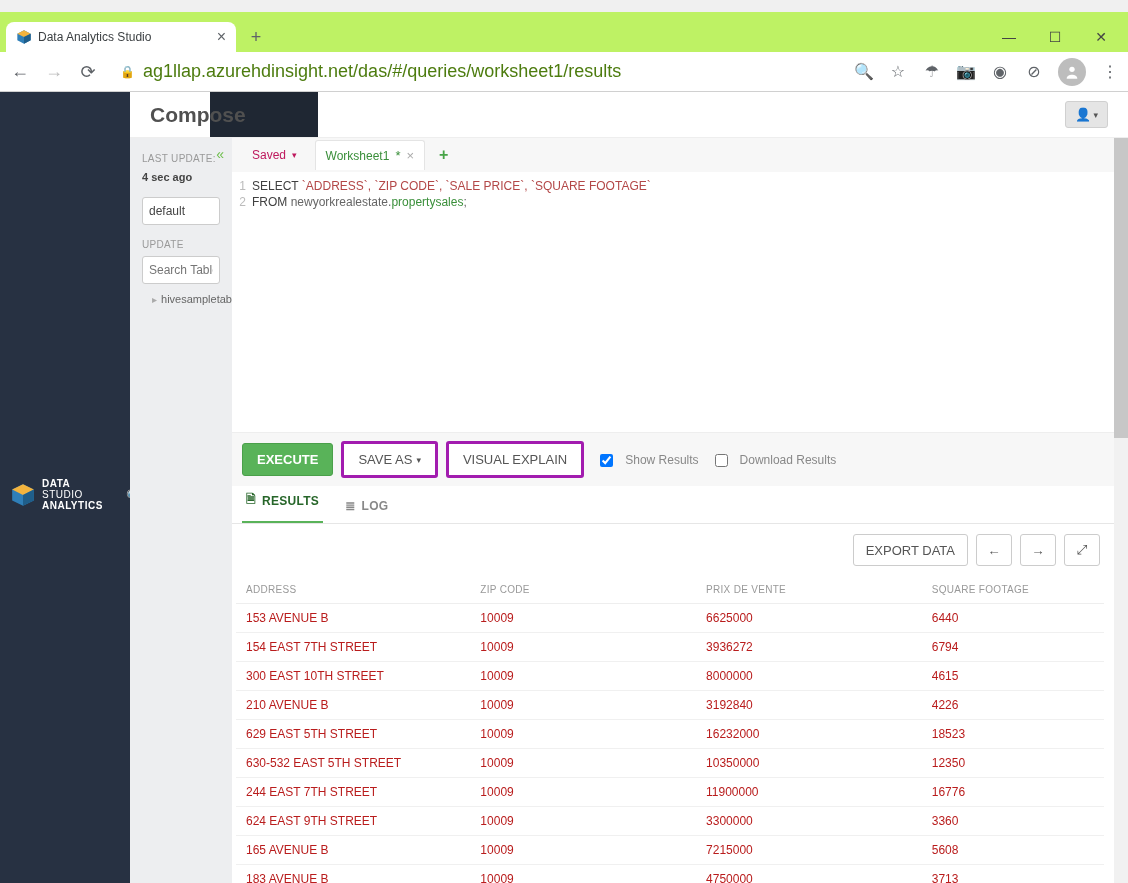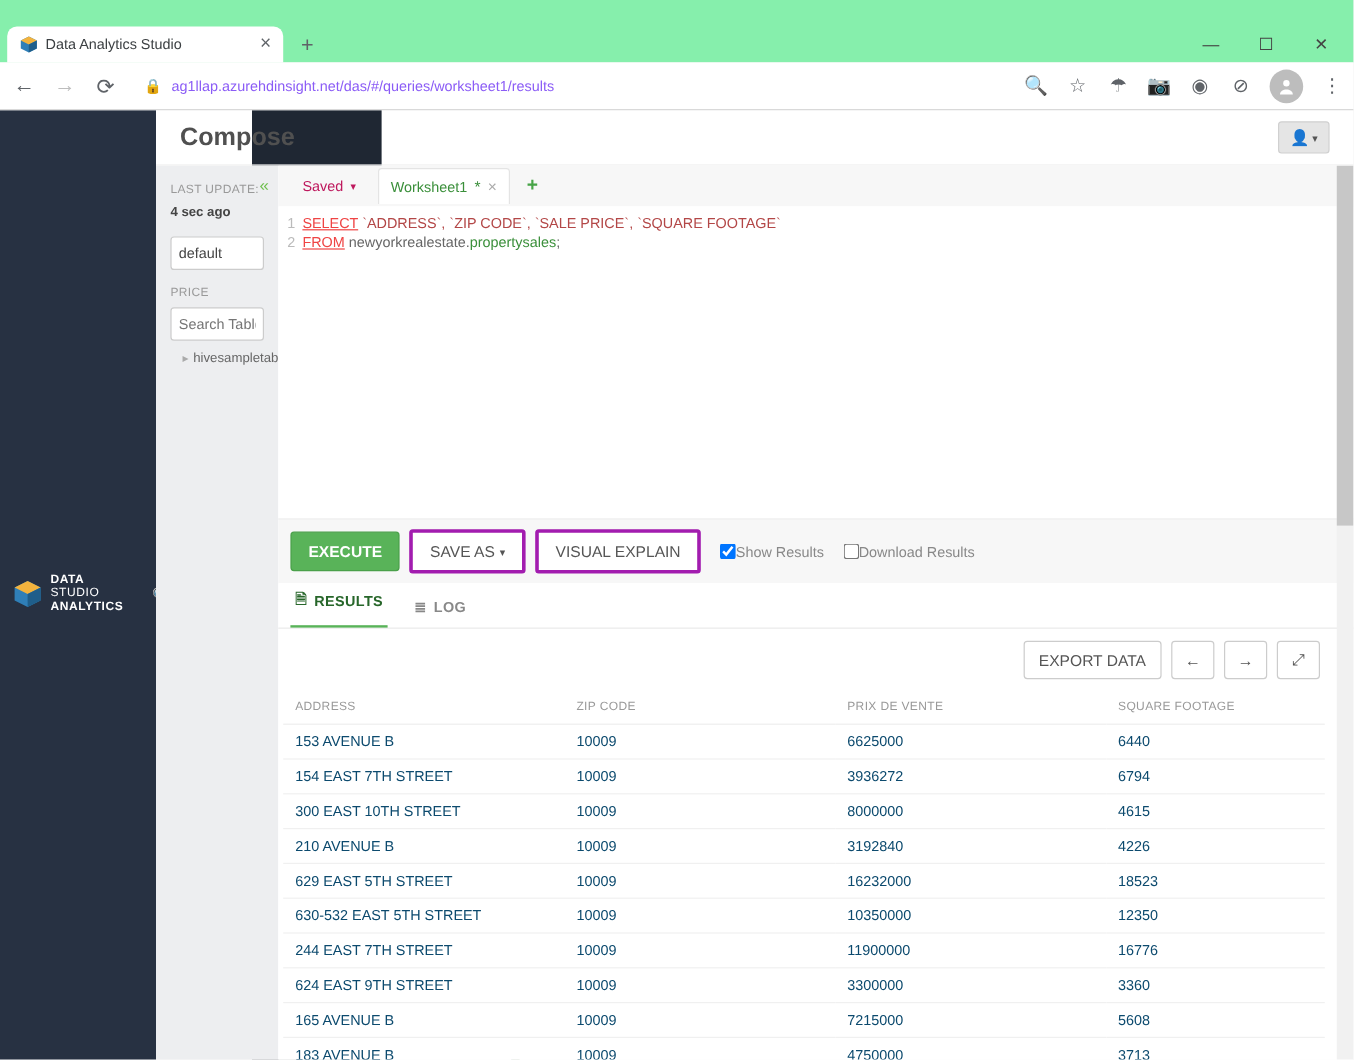--- a/index.html
+++ b/index.html
@@ -1,33 +1,33 @@
 <!DOCTYPE html>
 <html><head>
 <meta charset="utf-8">
 <style>
   * { margin: 0; padding: 0; box-sizing: border-box; font-family: "Segoe UI", Arial, sans-serif; }
   body { background: #f0f0f0; width: 1128px; height: 883px; overflow: hidden; }
 
   
-  .chrome-titlebar { height: 52px; background: #86efac; display: flex; align-items: flex-end; padding-left: 6px; }
+  .chrome-titlebar { height: 40px; background: #bef264; display: flex; align-items: flex-end; padding-left: 6px; margin-top: 12px; }
   .tab { background: #fff; height: 30px; min-width: 230px; border-radius: 8px 8px 0 0; display: flex; align-items: center; padding: 0 10px; gap: 6px; }
   .tab-title { font-size: 12px; color: #3c4043; flex: 1; }
   .tab-close { color: #5f6368; font-size: 16px; cursor: pointer; }
   .new-tab { width: 28px; height: 28px; display: flex; align-items: center; justify-content: center; color: #5f6368; font-size: 18px; margin-left: 6px; margin-bottom: 1px; cursor:pointer;}
   .window-controls { margin-left: auto; display: flex; padding-right: 4px;}
   .win-ctrl { width: 46px; height: 30px; display: flex; align-items: center; justify-content: center; color: #444; font-size: 14px; cursor:pointer;}
 
   
   .chrome-toolbar { height: 40px; background: #fff; border-bottom: 1px solid #d0d0d0; display: flex; align-items: center; padding: 0 8px; gap: 10px; }
   .nav-icn { width: 24px; height: 24px; display: flex; align-items: center; justify-content: center; color: #5f6368; font-size: 18px; cursor:pointer;}
   .nav-icn.disabled { color: #bdbdbd; }
   .addr-bar { flex:1; display:flex; align-items:center; gap:8px; padding:0 10px; color:#5f6368; font-size:14px;}
   .lock { font-size:12px; }
-  .url-text { color:#8b5cf6; font-size:12px; }
+  .url-text { color:#4d7c0f; font-size:18px; }
   .ext-icons { display:flex; gap:14px; align-items:center; }
   .ext-icn { width:20px; height:20px; display:flex; align-items:center; justify-content:center; color:#5f6368; font-size:16px; cursor:pointer;}
   .avatar { width:28px; height:28px; border-radius:50%; background:#bdbdbd; display:flex; align-items:center; justify-content:center; color:#fff; font-size:14px;}
 
   
   .app { display:flex; height: calc(883px - 76px); background:#fff; }
   .left-nav { width:130px; background:#273142; color:#c5ced9; display:flex; }
   .logo-block { display:flex; align-items:center; gap:6px; padding:10px 10px 12px 10px; }
   .logo-cube { width:26px; height:26px; }
   .logo-text { font-size:10px; line-height:1.1; font-weight:700; letter-spacing:.5px; color:#fff; }
@@ -65,44 +65,44 @@
   .etab.active { background:#fff; border:1px solid #e4e4e4; border-bottom:none; border-radius:3px 3px 0 0; color:#3a8f3a;}
   .etab .star { color:#3a8f3a; font-size:13px;}
   .etab .close { color:#aaa; font-size:13px;}
   .add-tab { color:#47a447; font-size:16px; font-weight:700; cursor:pointer; padding:0 6px;}
 
   .code-editor { height:260px; background:#fff; padding:6px 0; display:flex; font-family: Consolas, monospace; font-size:12px;}
   .gutter { width:20px; text-align:right; color:#bbb; padding-right:6px;}
   .gl { height:16px; line-height:16px;}
   .code { flex:1; }
   .cl { height:16px; line-height:16px; white-space:pre;}
-  .kw { color:#ef4444;text-decoration:underline;}
+  .kw { color:#404040;}
   .ident { color:#b34747;}
   .prop { color:#3a8f3a;}
   .plain { color:#666;}
 
   .action-bar { padding:8px 10px; background:#f7f7f7; border-top:1px solid #eee; display:flex; align-items:center; gap:8px;}
   .btn { padding:8px 14px; font-size:13px; border-radius:3px; border:3px solid #a21caf; background:#fff; color:#555; cursor:pointer; display:flex; align-items:center; gap:4px;}
   .btn-exec { background:#59b359; color:#fff; border:1px solid #4aa04a; font-weight:700;}
-  .chk { display:flex; align-items:flex-start; gap:0; font-size:12px; color:#888; margin-left:8px;}
+  .chk { display:flex; align-items:flex-end; gap:12px; font-size:12px; color:#888; margin-left:8px;}
   .chk input { width:13px; height:13px;}
 
   .result-tabs { height:38px; border-bottom:1px solid #e6e6e6; display:flex; align-items:flex-end; padding:0 10px; gap:18px; background:#fff;}
   .rtab { padding:10px 4px; font-size:12px; color:#888; font-weight:700; letter-spacing:.3px; display:flex; align-items:center; gap:6px; cursor:pointer;}
   .rtab.active { color:#27662a; border-bottom:2px solid #59b359;}
   .rtab .ricon { font-size:12px;}
 
   .result-tools { padding:10px 28px 10px 10px; display:flex; justify-content:flex-end; gap:8px; background:#fff;}
   .rt-btn { padding:7px 12px; border:1px solid #ccc; border-radius:3px; background:#fff; font-size:13px; color:#555; cursor:pointer;}
   .rt-icn { padding:5px 10px; border:1px solid #ccc; border-radius:3px; background:#fff; color:#555; width:36px; height:32px; display:flex; align-items:center; justify-content:center; cursor:pointer;}
 
   .result-table-wrap { flex:1; overflow:hidden; background:#fff;}
   .rtable { width:calc(100% - 28px); border-collapse:collapse; font-size:12px; margin-left:4px;}
   .rtable th { text-align:left; font-weight:400; color:#999; font-size:10px; letter-spacing:.3px; padding:8px 10px; border-bottom:1px solid #eee;}
-  .rtable td { padding:7px 10px; color:#0c4a6e; border-bottom:1px solid #f0f0f0;}
+  .rtable td { padding:7px 10px; color:#b91c1c; border-bottom:1px solid #f0f0f0;}
   .rtable td:nth-child(1){ width:27%;}
   .rtable td:nth-child(2){ width:26%;}
   .rtable td:nth-child(3){ width:26%;}
   .rtable td:nth-child(4){ width:21%;}
 
   
   .hscroll { position:absolute; left:130px; right:14px; bottom:0; height:16px; background:#f1f1f1; display:flex; align-items:center;}
   .hs-arrow { width:16px; height:16px; display:flex; align-items:center; justify-content:center; color:#888; font-size:10px; cursor:pointer;}
   .hs-thumb { width:60px; height:14px; background:#cfcfcf; margin-left:2px;}
   .hscroll .rarr { margin-left:auto;}
@@ -202,21 +202,21 @@
 
       <div class="side-panel">
         <div class="sp-arrows">
             <span>▴</span>
             <span>▾</span>
           </div>
         <div class="sp-collapse">«</div>
         <div class="sp-label">LAST UPDATE:</div>
         <div class="sp-value">4 sec ago</div>
         <input class="sp-input" value="default" style="">
-        <div class="sp-head">PRICE</div>
+        <div class="sp-head">UPDATE</div>
         <input class="sp-input" style="margin-bottom: 6px;" placeholder="Search Tables">
         <div class="sp-tree-item">hivesampletab</div>
       </div>
 
       <div class="editor-area">
         <div class="right-scrolltrack">
             <div class="thumb"></div>
           </div>
 
         <div class="editor-tabs">

